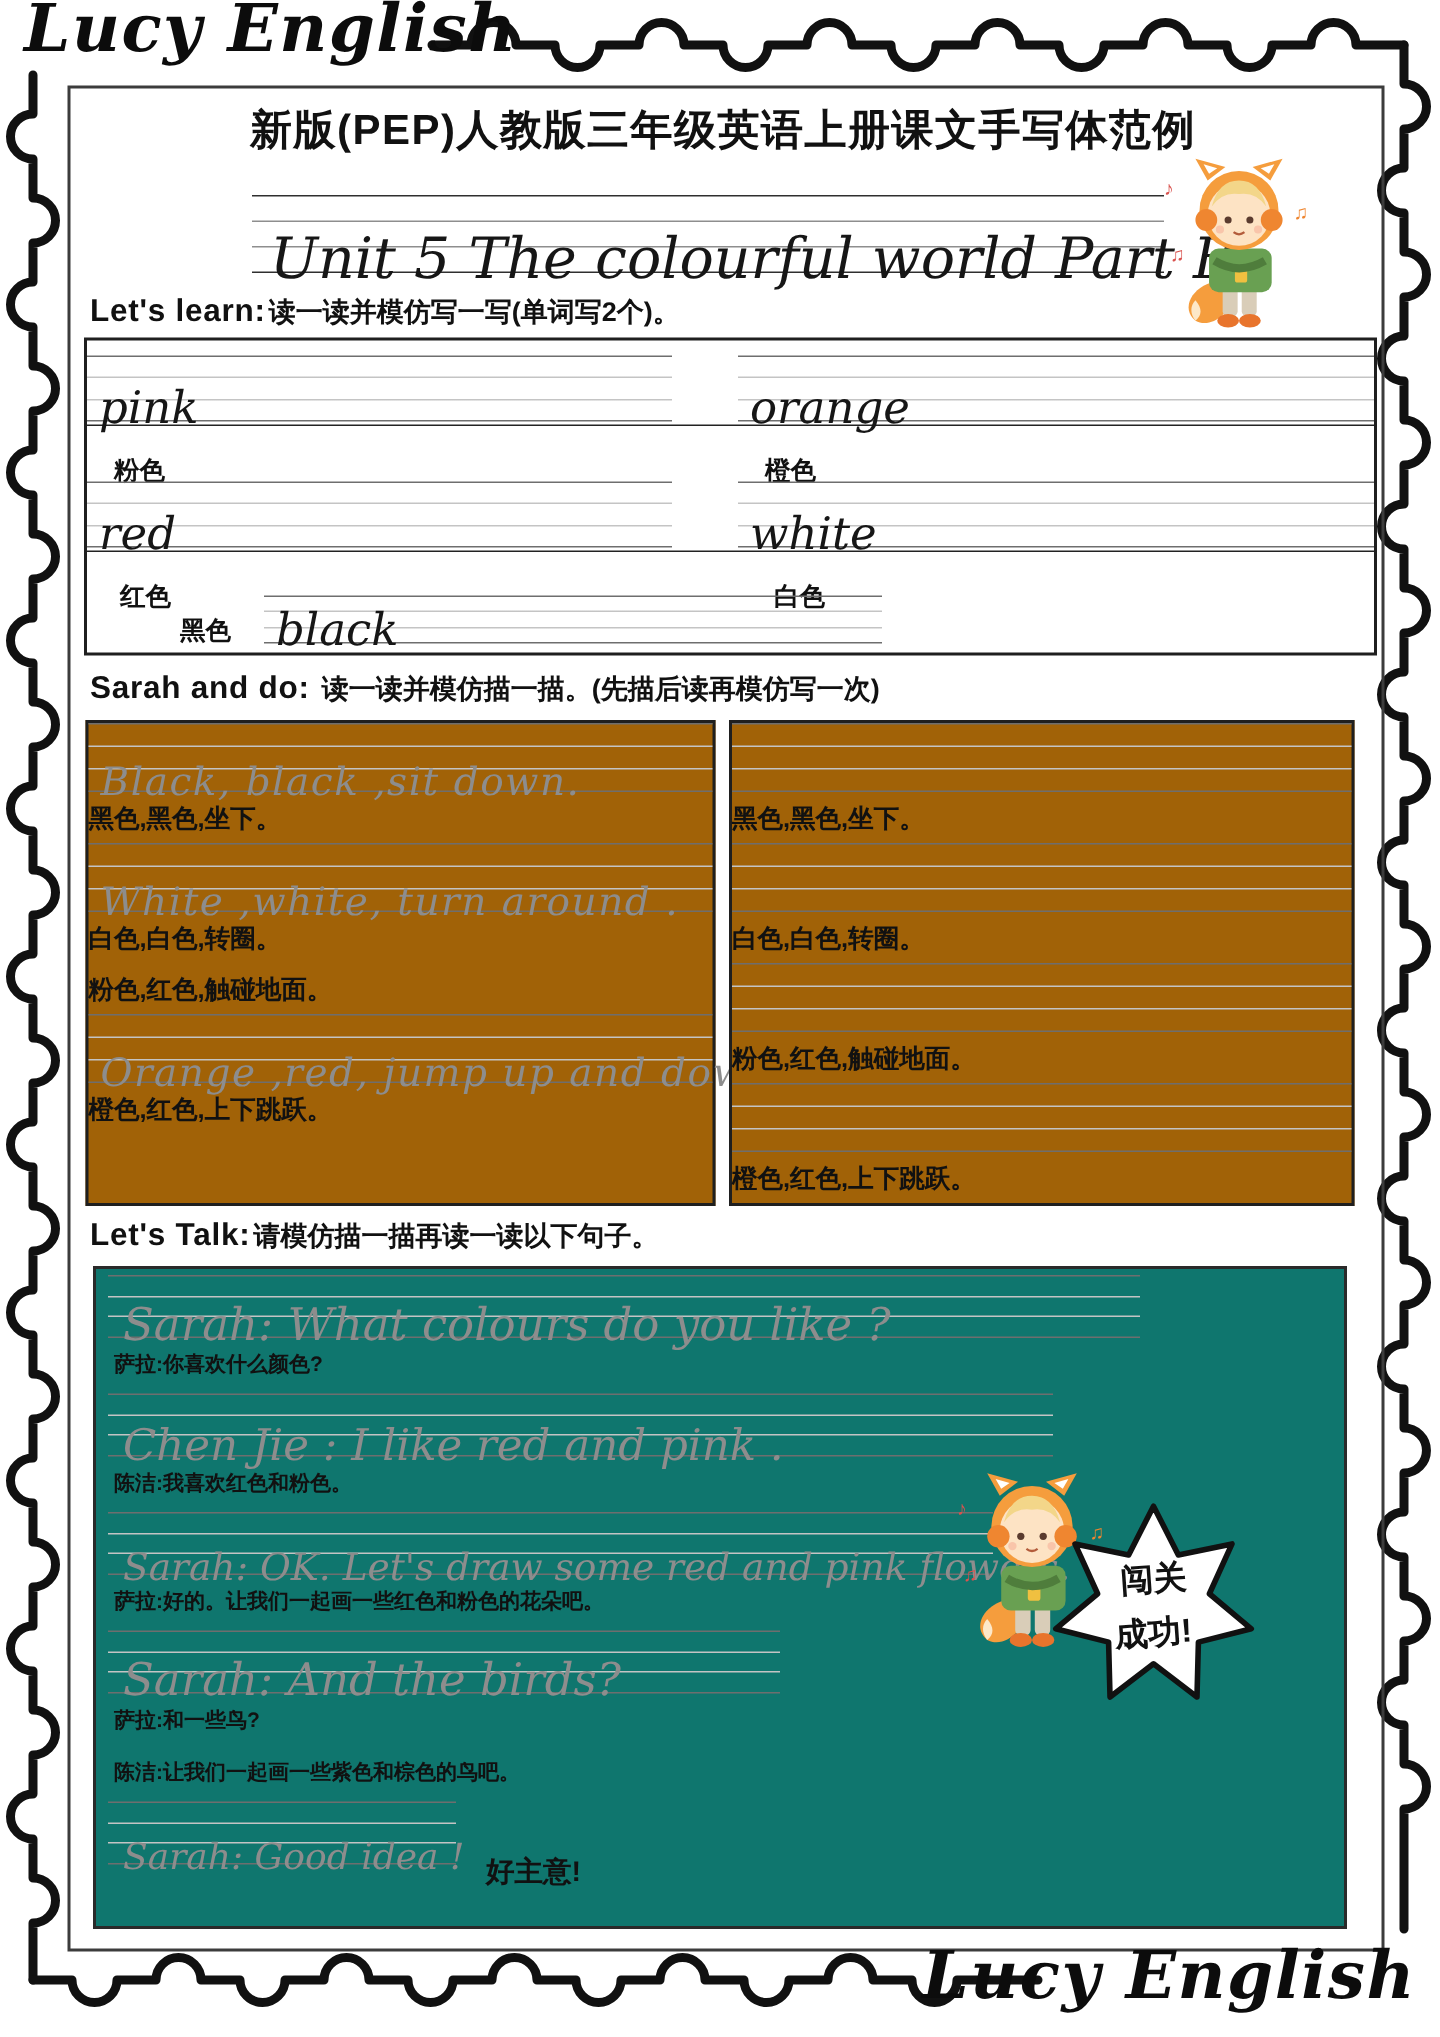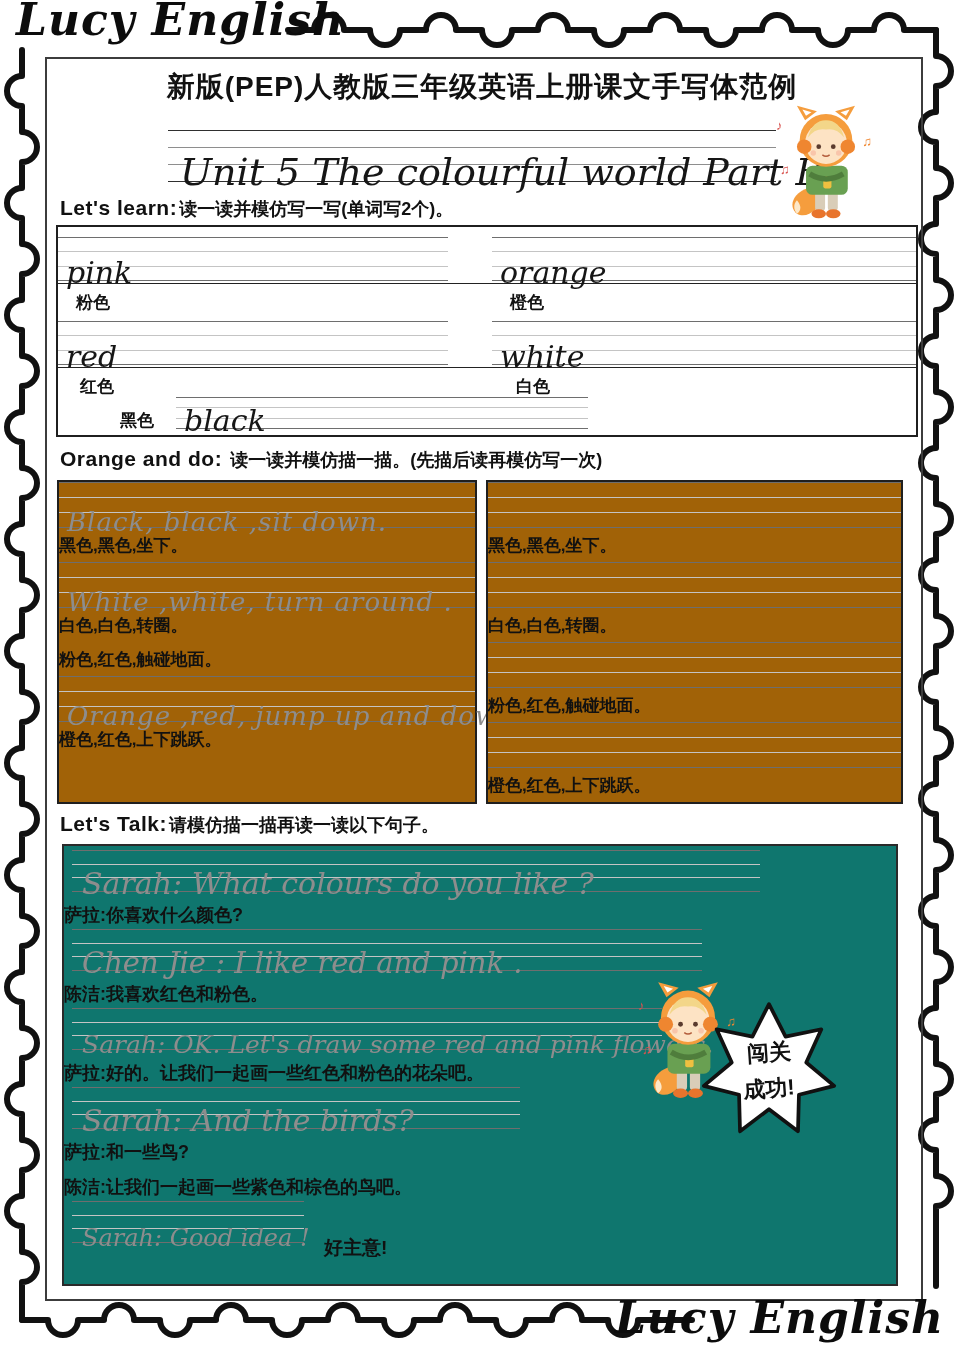--- a/index.html
+++ b/index.html
@@ -35,39 +35,39 @@
   .sec-en{font-size:21px;font-weight:800;letter-spacing:.5px;}
   .sec-zh{font-size:18px;font-weight:700;margin-left:2px;}
   
   .words-box{position:absolute;left:56px;top:225px;width:862px;height:212px;border:2px solid #1f1f1f;
              box-sizing:border-box;z-index:3;background:#fff;}
   .wg-row{position:relative;height:56px;}
   .wg-left{position:absolute;left:0;bottom:2px;width:390px;height:44px;}
   .wg-right{position:absolute;left:434px;bottom:2px;width:424px;height:44px;}
   .wdivider{border-top:1.5px solid #222;}
   .wlabel-row{position:relative;height:27px;}
-  .wlabel{position:absolute;top:7px;font-size:17px;font-weight:700;}
+  .wlabel{position:absolute;top:18px;font-size:17px;font-weight:700;}
   .wlabel.l1{left:18px;} .wlabel.l2{left:452px;}
   .wlabel.l3{left:22px;} .wlabel.l4{left:458px;}
   .wblack-row{position:relative;height:48px;}
   .wlabel-black{position:absolute;left:62px;top:14px;font-size:17px;font-weight:700;}
   .wg-black{position:absolute;left:118px;top:2px;width:412px;height:32px;}
   
   .listen-box{position:absolute;top:480px;height:324px;border:2px solid #1f1f1f;box-sizing:border-box;
               z-index:3;background:#a16207;}
   .listen-box.lb-left{left:57px;width:420px;}
   .listen-box.lb-right{left:486px;width:417px;}
   .lg{height:46px;}
   .lzh{height:34px;display:flex;align-items:center;font-size:17px;font-weight:700;}
   
   .talk-box{position:absolute;left:62px;top:844px;width:836px;height:442px;border:2px solid #2a2a2a;
             box-sizing:border-box;z-index:3;background:#0f766e;padding-top:2px;}
   .drow{position:relative;height:44px;margin-left:8px;}
   .dg{position:absolute;left:0;bottom:0;height:42px;}
-  .dzh{height:35px;display:flex;align-items:flex-end;padding-left:0;font-size:18px;font-weight:700;}
+  .dzh{height:35px;display:flex;align-items:center;padding-left:12px;font-size:14px;font-weight:700;}
   .dzh-inline{position:absolute;left:252px;top:12px;font-size:19px;font-weight:700;white-space:nowrap;margin-top:24px;}
   
   .fox{position:absolute;z-index:4;}
   .fox svg{display:block;}
   .note{position:absolute;font-size:13px;color:#d9534f;}
   .note.n2{color:#ef8630;}
   
   .badge{position:absolute;left:700px;top:1002px;width:138px;height:138px;z-index:4;}
   .badge svg{position:absolute;left:0;top:0;}
   .badge-text{position:absolute;left:0;width:100%;text-align:center;font-size:22px;font-weight:800;
@@ -162,21 +162,21 @@
     </div>
     <div class="wblack-row">
       <span class="wlabel-black">黑色</span>
       <div class="g4 wg-black">
         <span class="hw ink fs30">black</span>
       </div>
     </div>
   </div>
 
   <div class="sec" style="top:447px;">
-    <span class="sec-en">Orange and do:</span>
+    <span class="sec-en">Sarah and do:</span>
     <span class="sec-zh" style="margin-left:8px;">读一读并模仿描一描。(先描后读再模仿写一次)</span>
   </div>
 
   <div class="listen-box lb-left">
     <div class="g4 lg">
       <span class="hw traced fs26">Black, black ,sit down.</span>
     </div>
     <div class="lzh">
         <span>黑色,黑色,坐下。</span>
       </div>

